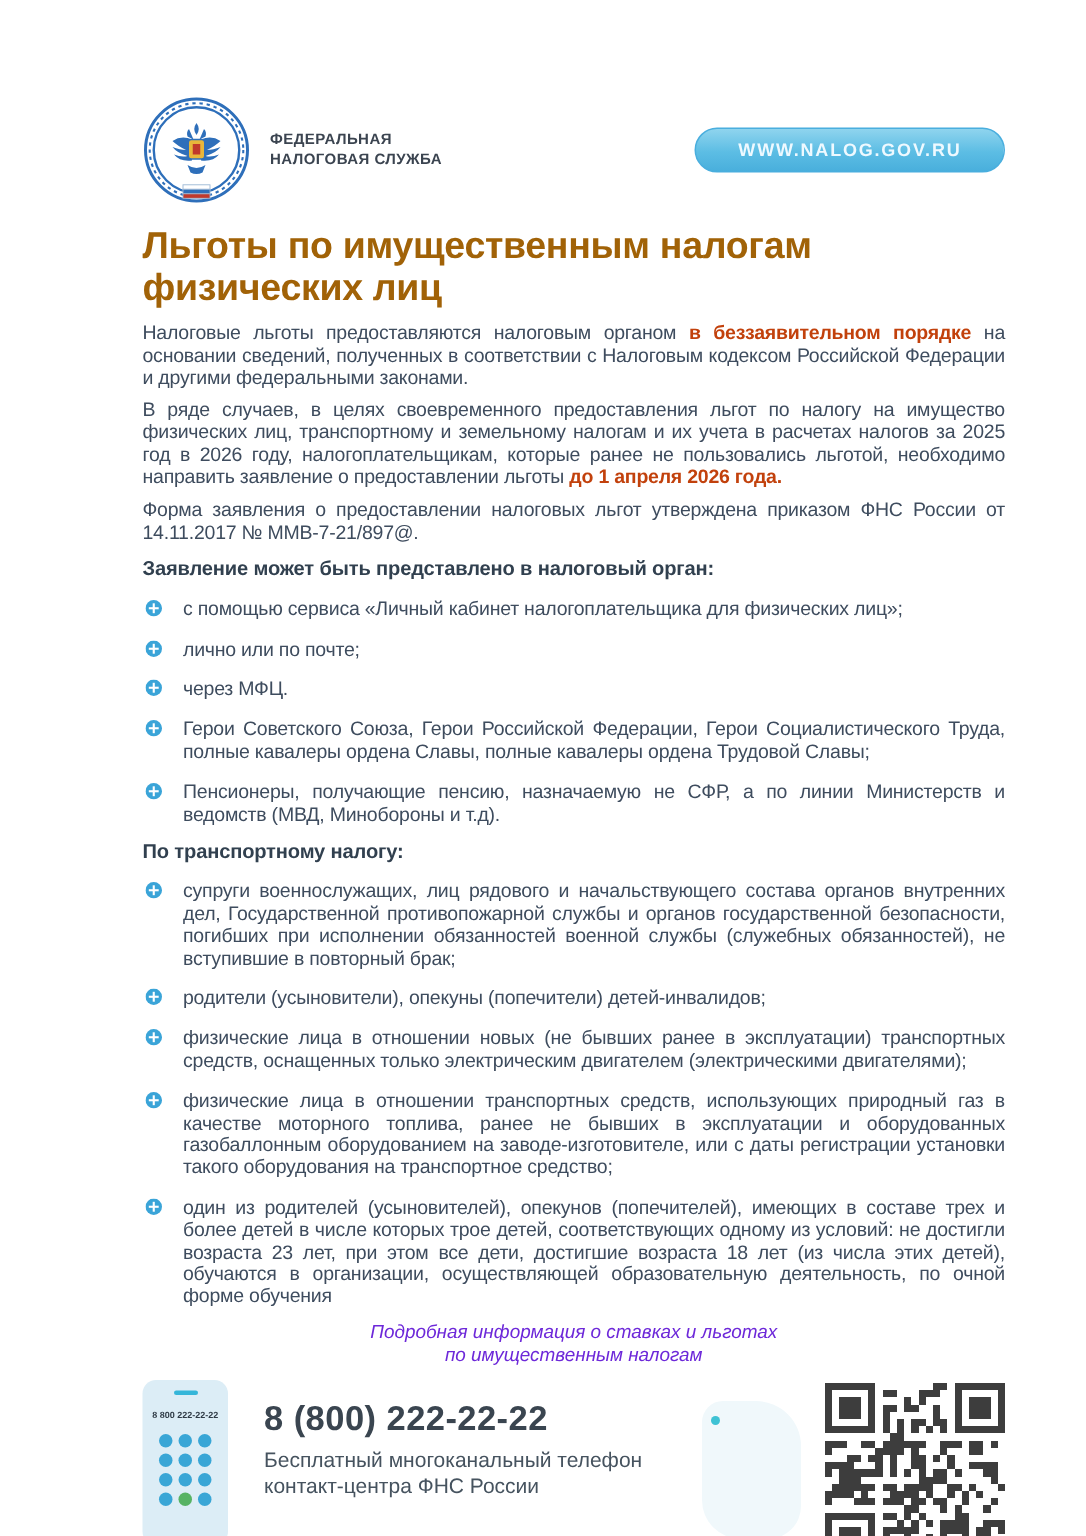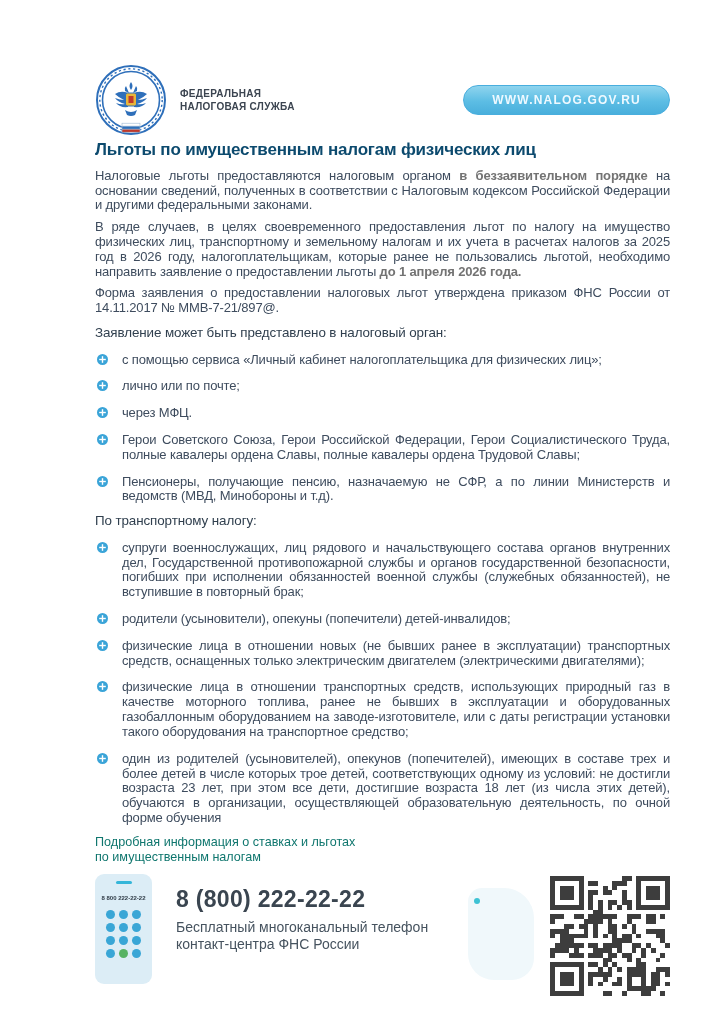--- a/index.html
+++ b/index.html
@@ -24,41 +24,41 @@
   .badge{
     margin-left:auto;
     background:linear-gradient(180deg,#8fd4ee 0%,#5cbde4 55%,#49afdc 100%);
     border:1px solid #49aede;
     color:#eef9ff;font-size:12px;font-weight:bold;letter-spacing:1.2px;
     padding:7px 28px;border-radius:16px;white-space:nowrap;
   }
 
   
   .title{
-    margin:5px 0 9px 0;font-size:17px;font-weight:bold;color:#0c4a6e;
+    margin:15px 0 9px 0;font-size:25px;font-weight:bold;color:#a16207;
     letter-spacing:-.2px;line-height:1.1;
   }
   p.par{margin:0 0 7px 0;font-size:13px;line-height:1.14;text-align:justify;letter-spacing:-.15px;}
   p.par b{color:#37novalid}
-  p.par b{color:#737373;}
+  p.par b{color:#c2410c;}
   h2.sec{
-    margin:9px 0 3px 0;font-size:13.4px;font-weight:normal;color:#31404f;
+    margin:9px 0 3px 0;font-size:13.4px;font-weight:bold;color:#31404f;
     line-height:1.16;text-align:justify;letter-spacing:-.1px;
   }
   ul.blist{list-style:none;margin:0;padding:0;}
   ul.blist li{
     position:relative;padding-left:27px;margin:12px 0 3px 0;
     font-size:13px;line-height:1.14;text-align:justify;letter-spacing:-.15px;
   }
   ul.blist li .bico{position:absolute;left:2px;top:1px;width:11px;height:11px;display:block;}
 
   
   .qr-note{
-    margin-top:9px;text-align:left;font-size:12.6px;
-    line-height:1.22;color:#0f766e;
+    margin-top:9px;text-align:center;font-style:italic;font-size:12.6px;
+    line-height:1.22;color:#6d28d9;
   }
 
   
   .footer{display:flex;align-items:flex-start;margin-top:8px;}
   .phone-graphic{
     flex:none;width:57px;height:110px;background:#dcedf6;border-radius:9px;
     position:relative;overflow:hidden;
   }
   .phone-graphic .speaker{width:16px;height:3px;background:#35b6d9;border-radius:2px;margin:7px auto 0 auto;}
   .phone-graphic .mini-number{

